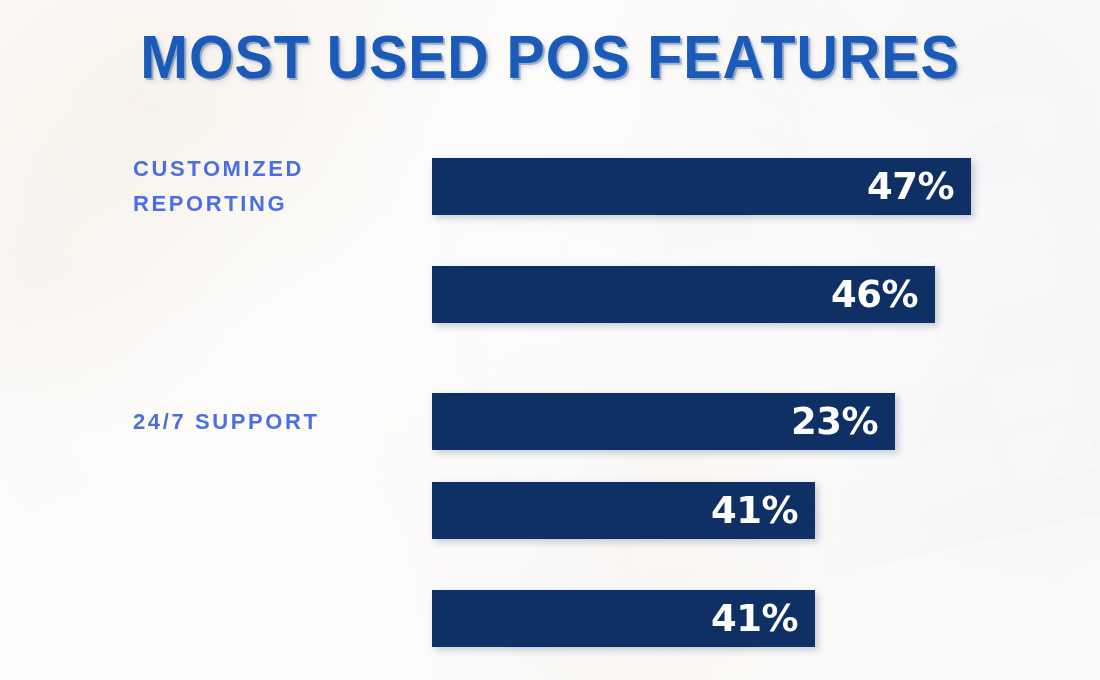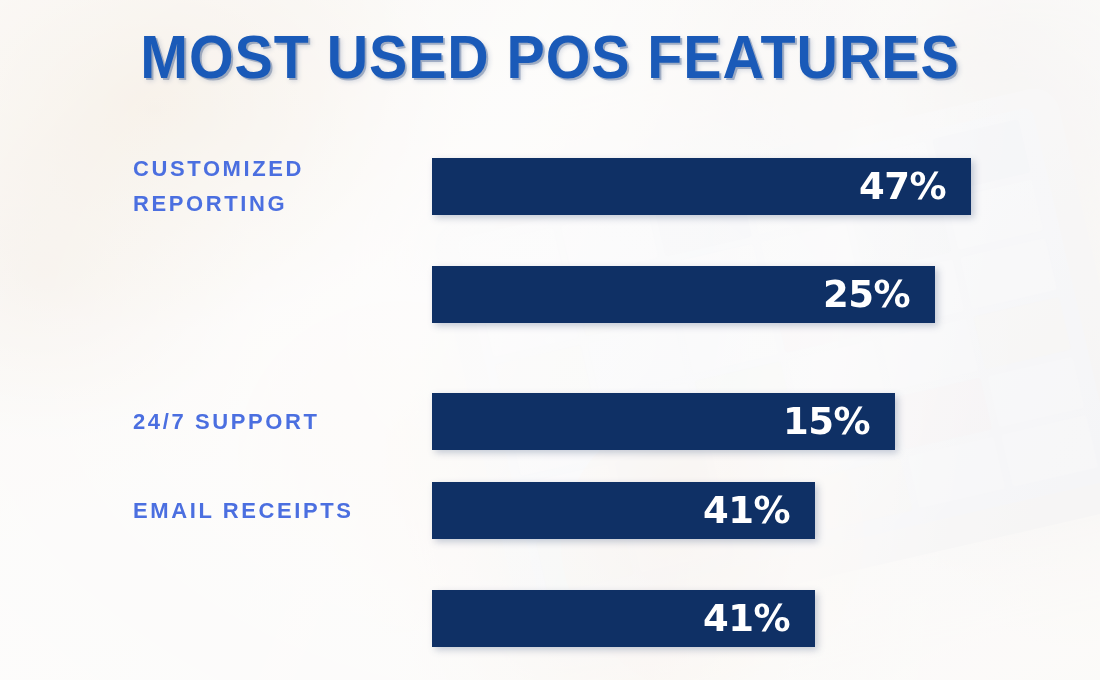--- a/index.html
+++ b/index.html
@@ -188,21 +188,21 @@
     align-items: center;
     justify-content: flex-end;
   }
 
   .row-value {
     color: #ffffff;
     font-family: "DejaVu Sans", sans-serif;
     font-weight: 700;
     font-size: 37px;
     letter-spacing: -0.5px;
-    padding-right: 25px;
+    padding-right: 17px;
     line-height: 1;
   }
 </style>
 </head>
 <body>
 
 <div class="infographic">
 
   <div class="bg-layer">
     <div class="bg-base"></div>
@@ -262,33 +262,32 @@
       <div class="row" style="top:150px;">
         <div class="row-label">CUSTOMIZED
 REPORTING</div>
         <div class="row-bar" style="width:539px;">
           <span class="row-value">47%</span>
         </div>
       </div>
 
       <div class="row" style="top:258px;">
         <div class="row-bar" style="width:503px;">
-          <span class="row-value">25%</span>
+          <span class="row-value">46%</span>
         </div>
       </div>
 
       <div class="row" style="top:366px;margin-top:19px;">
         <div class="row-label">24/7 SUPPORT</div>
         <div class="row-bar" style="width:463px;">
-          <span class="row-value">15%</span>
+          <span class="row-value">23%</span>
         </div>
       </div>
 
       <div class="row" style="top:474px;">
-        <div class="row-label">EMAIL RECEIPTS</div>
         <div class="row-bar" style="width:383px;">
           <span class="row-value">41%</span>
         </div>
       </div>
 
       <div class="row" style="top:582px;">
         <div class="row-bar" style="width:383px;">
           <span class="row-value">41%</span>
         </div>
       </div>

